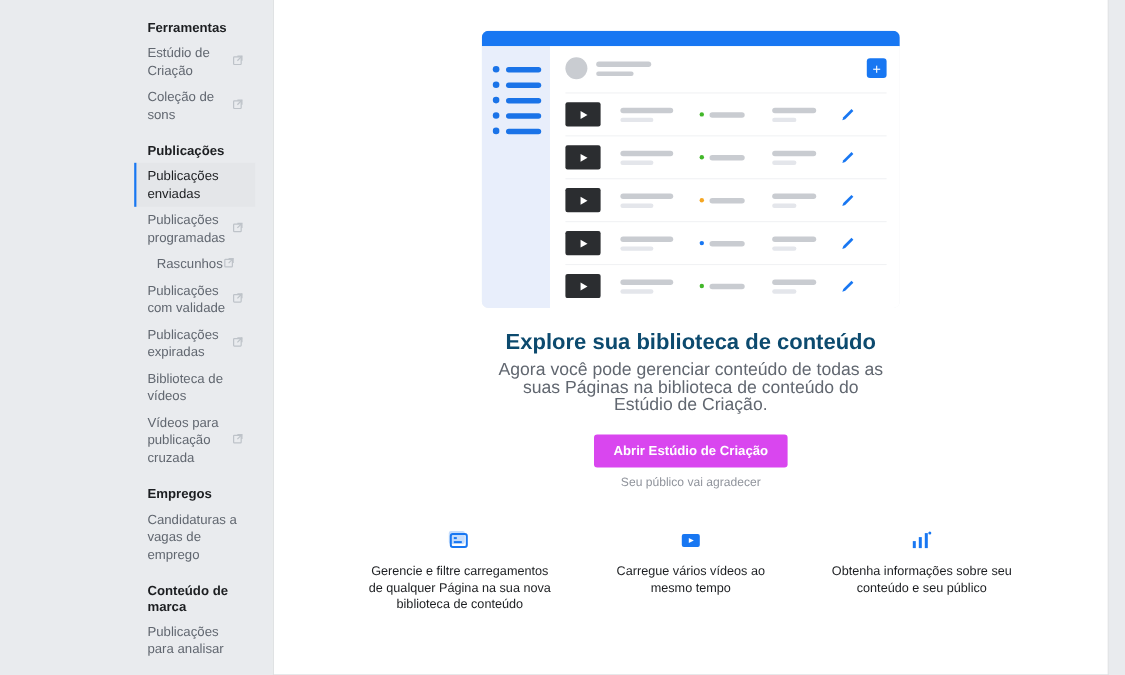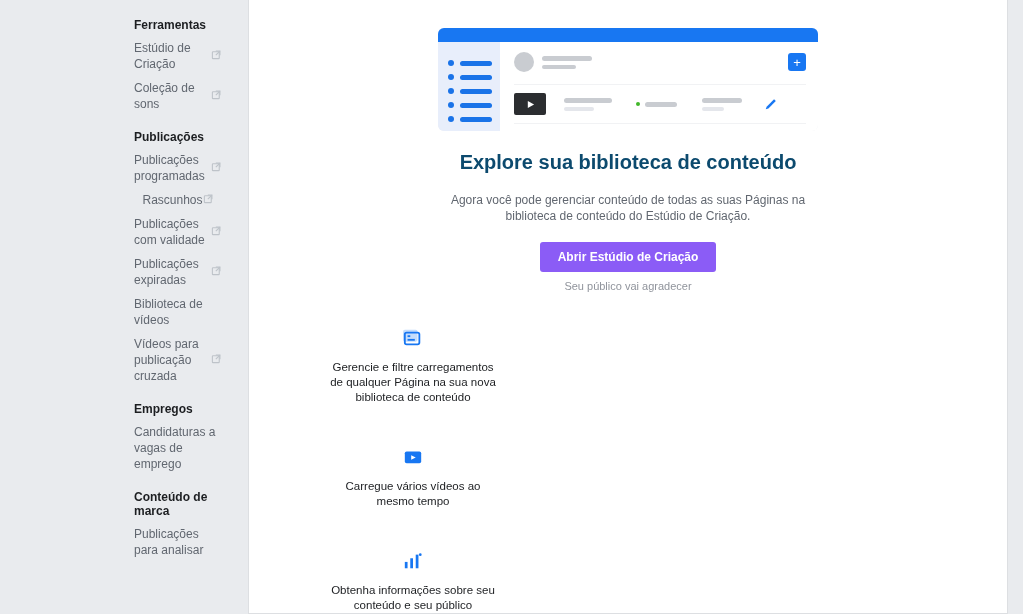--- a/index.html
+++ b/index.html
@@ -179,49 +179,48 @@
 
   
   .headline {
     font-size: 20px;
     font-weight: 700;
     margin-top: 20px;
     color: #0c4a6e;
   }
   .subtext {
     color: #616770;
-    font-size: 12px;
+    font-size: 16px;
     text-align: center;
     max-width: 360px;
-    margin-top: 18px;
+    margin-top: 6px;
     line-height: 16px;
   }
   .cta-btn {
     margin-top: 18px;
-    background: #8b5cf6;
+    background: #d946ef;
     color: #fff;
     border: none;
     padding: 8px 18px;
     font-size: 12px;
     font-weight: 600;
     border-radius: 3px;
     cursor: pointer;
   }
   .cta-sub {
     color: #90949c;
     font-size: 11px;
     margin-top: 8px;
   }
   .features {
     display: flex;
     gap: 40px;
     margin-top: 34px;
     width: 600px;
     justify-content: center;
-    flex-direction: column;
   }
   .feature {
     width: 170px;
     display: flex;
     flex-direction: column;
     align-items: center;
     text-align: center;
   }
   .feature-icon {
     height: 24px;
@@ -252,20 +251,23 @@
       </div>
       <div class="sb-item">
         <span class="label">Coleção de sons</span>
         <span><svg class="sb-ext-icon" viewBox="0 0 16 16" fill="none" stroke="currentColor" stroke-width="1.6">
             <rect x="2" y="4" width="10" height="10" rx="1"></rect>
             <path d="M7 3h6v6"></path>
             <path d="M13 3L7 9"></path>
           </svg></span>
       </div>
       <div class="sb-section-header">Publicações</div>
+      <div class="sb-item active">
+        <span class="label">Publicações enviadas</span>
+      </div>
       <div class="sb-item">
         <span class="label">Publicações programadas</span>
         <span><svg class="sb-ext-icon" viewBox="0 0 16 16" fill="none" stroke="currentColor" stroke-width="1.6">
             <rect x="2" y="4" width="10" height="10" rx="1"></rect>
             <path d="M7 3h6v6"></path>
             <path d="M13 3L7 9"></path>
           </svg></span>
       </div>
       <div class="sb-item">
         <span class="label">Rascunhos</span>

